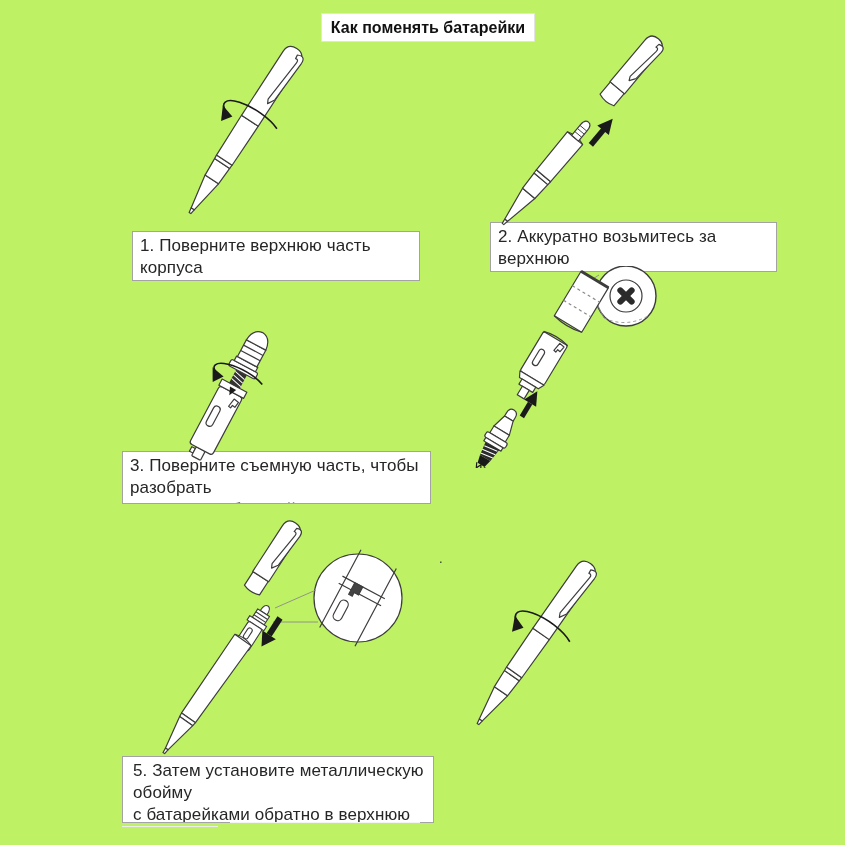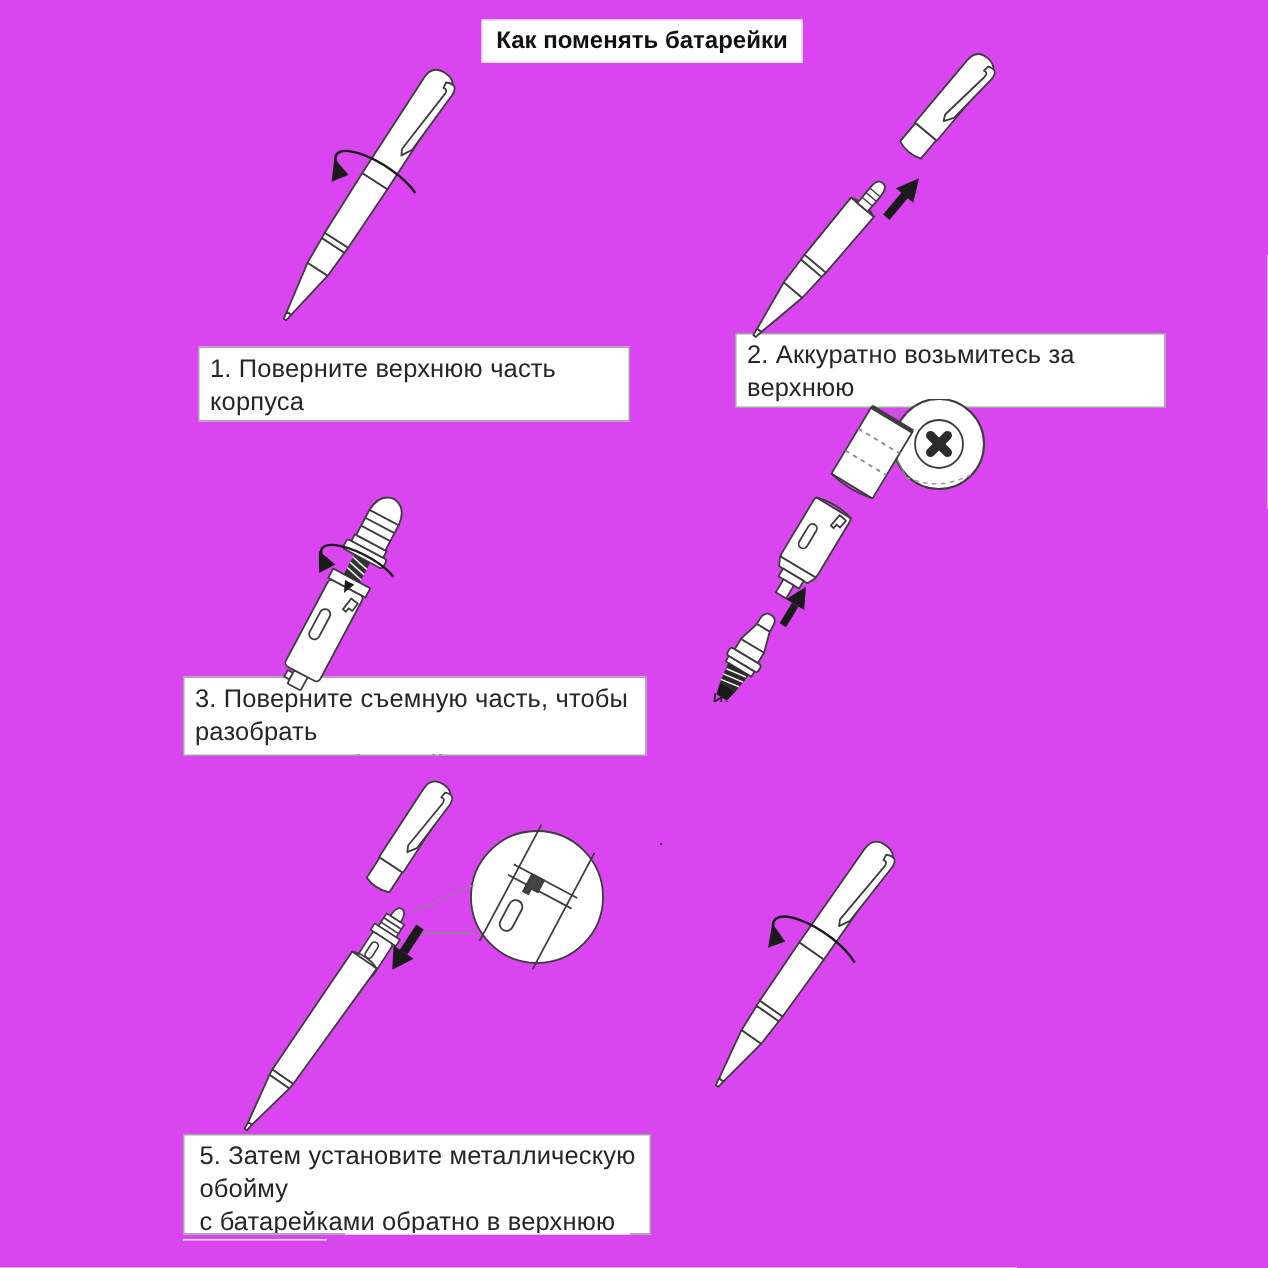--- a/index.html
+++ b/index.html
@@ -1,17 +1,17 @@
 <!DOCTYPE html>
 <html><head>
 <meta charset="utf-8">
 <style>
   html,body{margin:0;padding:0;background:#ffffff;}
   #page{
-    position:relative;width:845px;height:845px;background:#d946ef;
+    position:relative;width:845px;height:845px;background:#bef264;
     font-family:"Liberation Sans",sans-serif;color:#262626;overflow:hidden;
   }
   .title-box{
     position:absolute;left:321px;top:13px;width:212px;height:27px;
     border:1px solid #e3e3e3;display:flex;align-items:center;justify-content:center;
     font-size:16px;font-weight:bold;color:#111;background:#fff;
   }
   .step-box{
     position:absolute;border:1px solid #a3a3a3;background:#fff;
     font-size:17px;line-height:22px;padding:3px 7px 0 7px;

